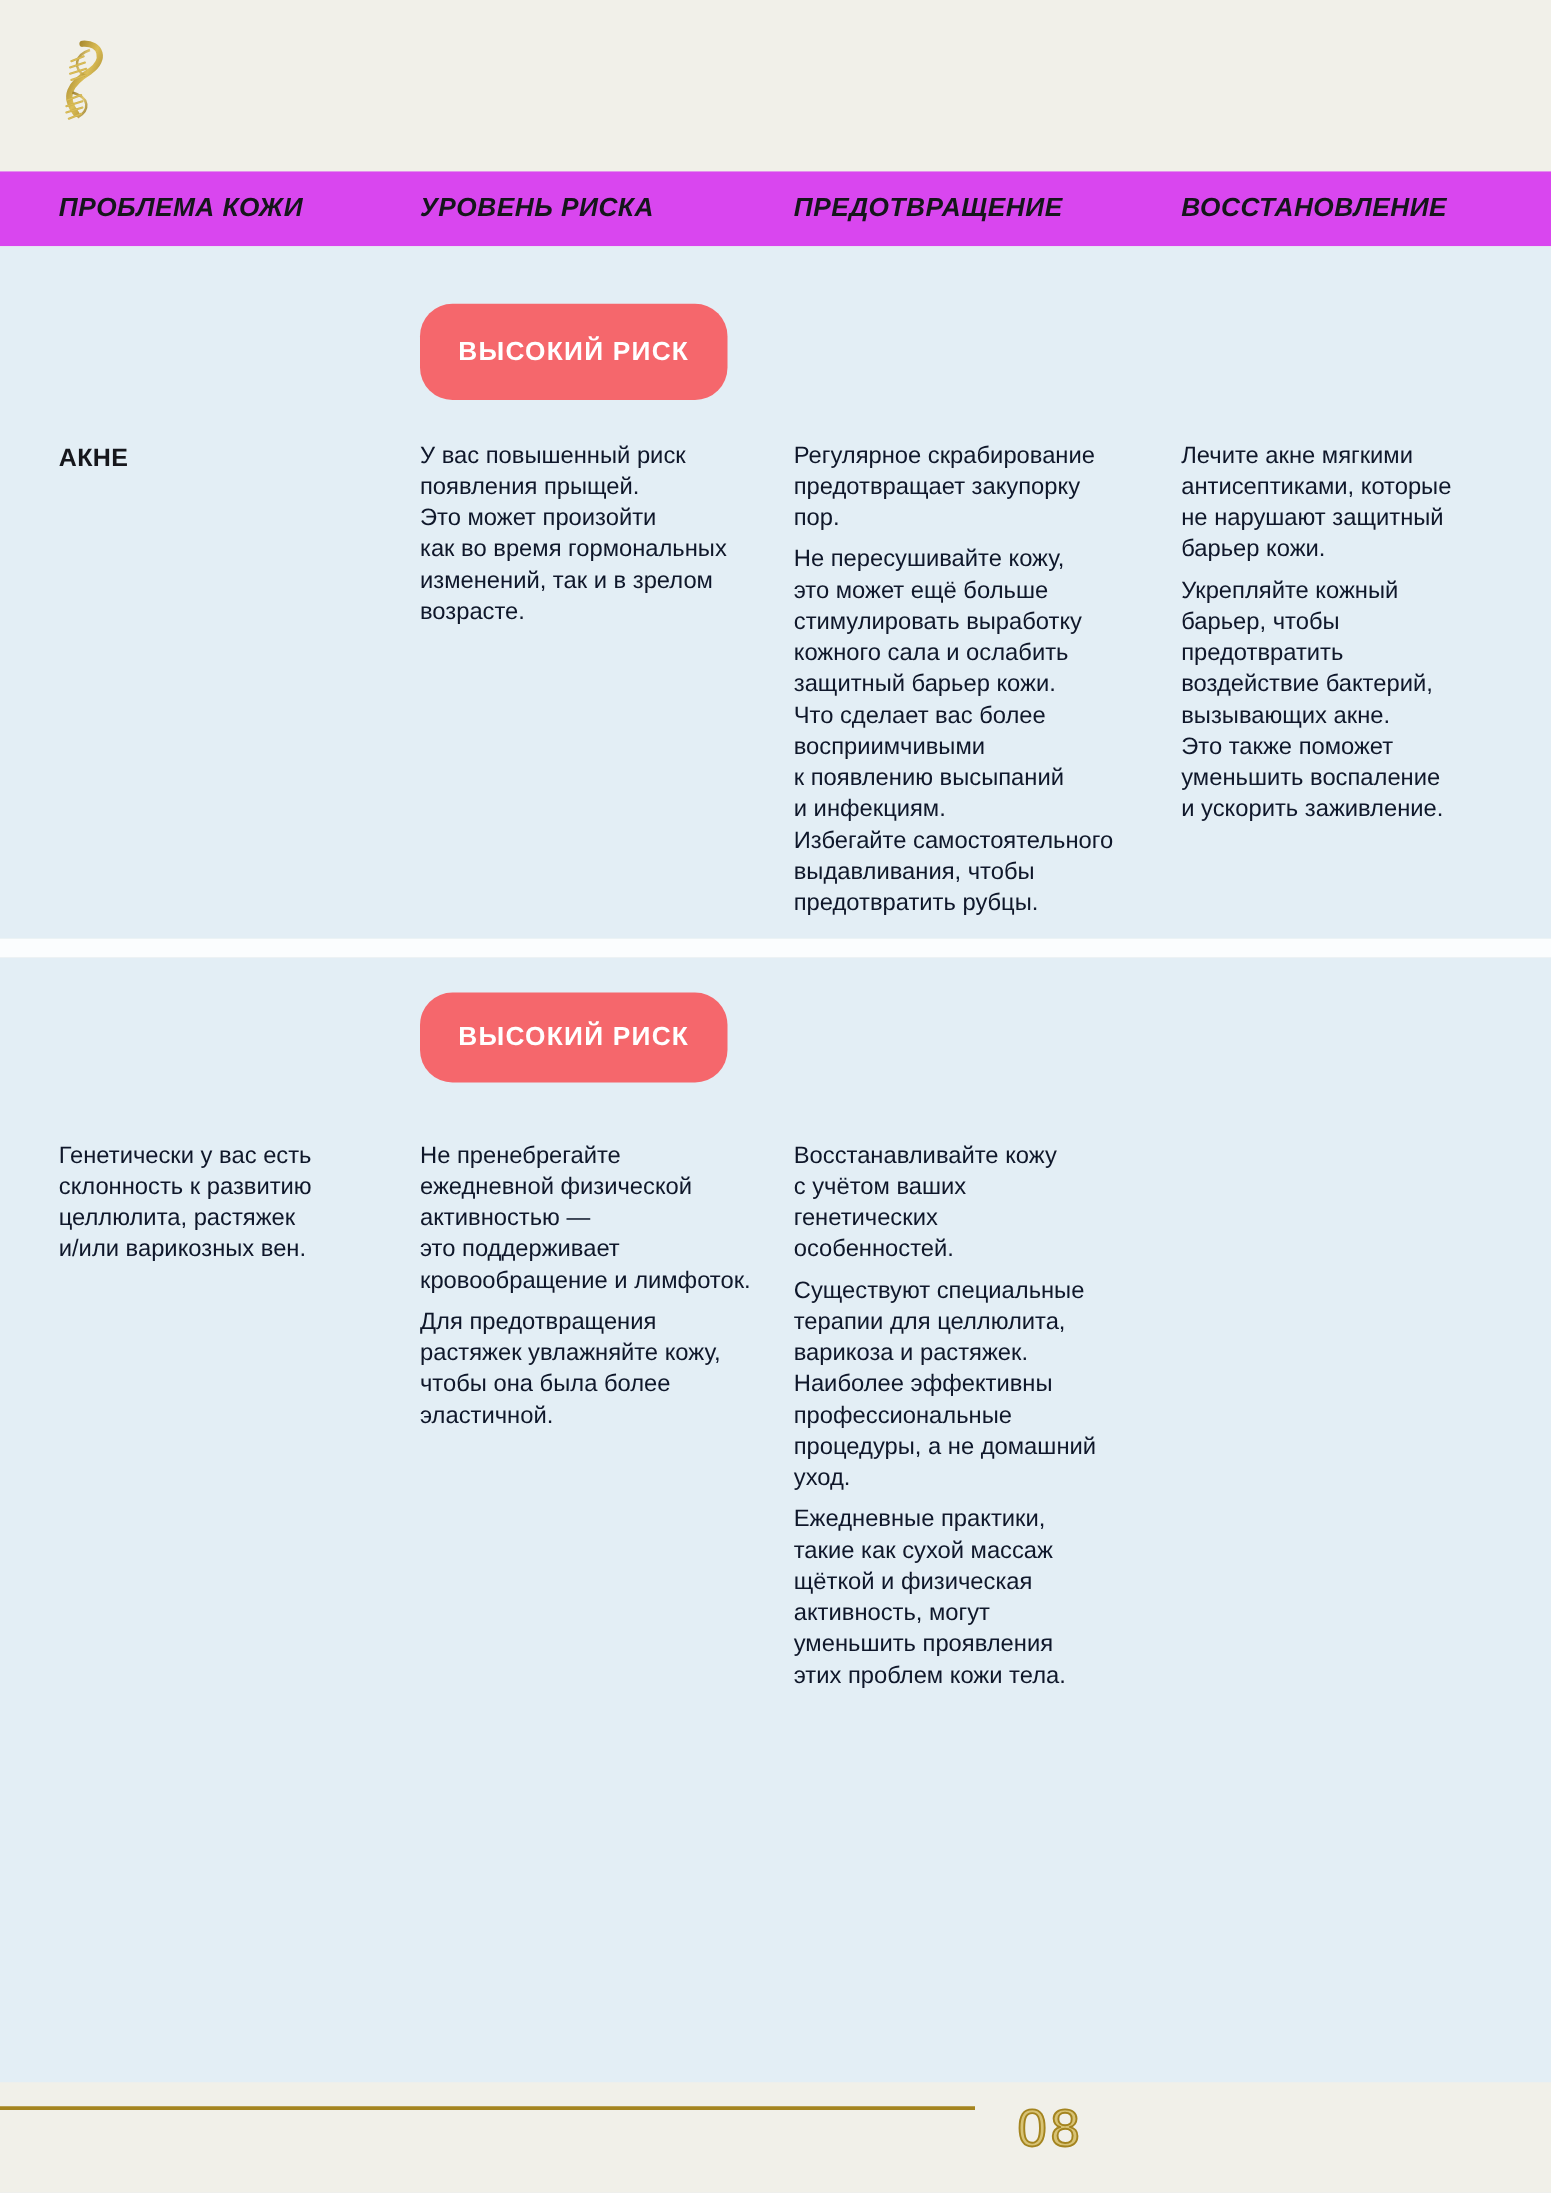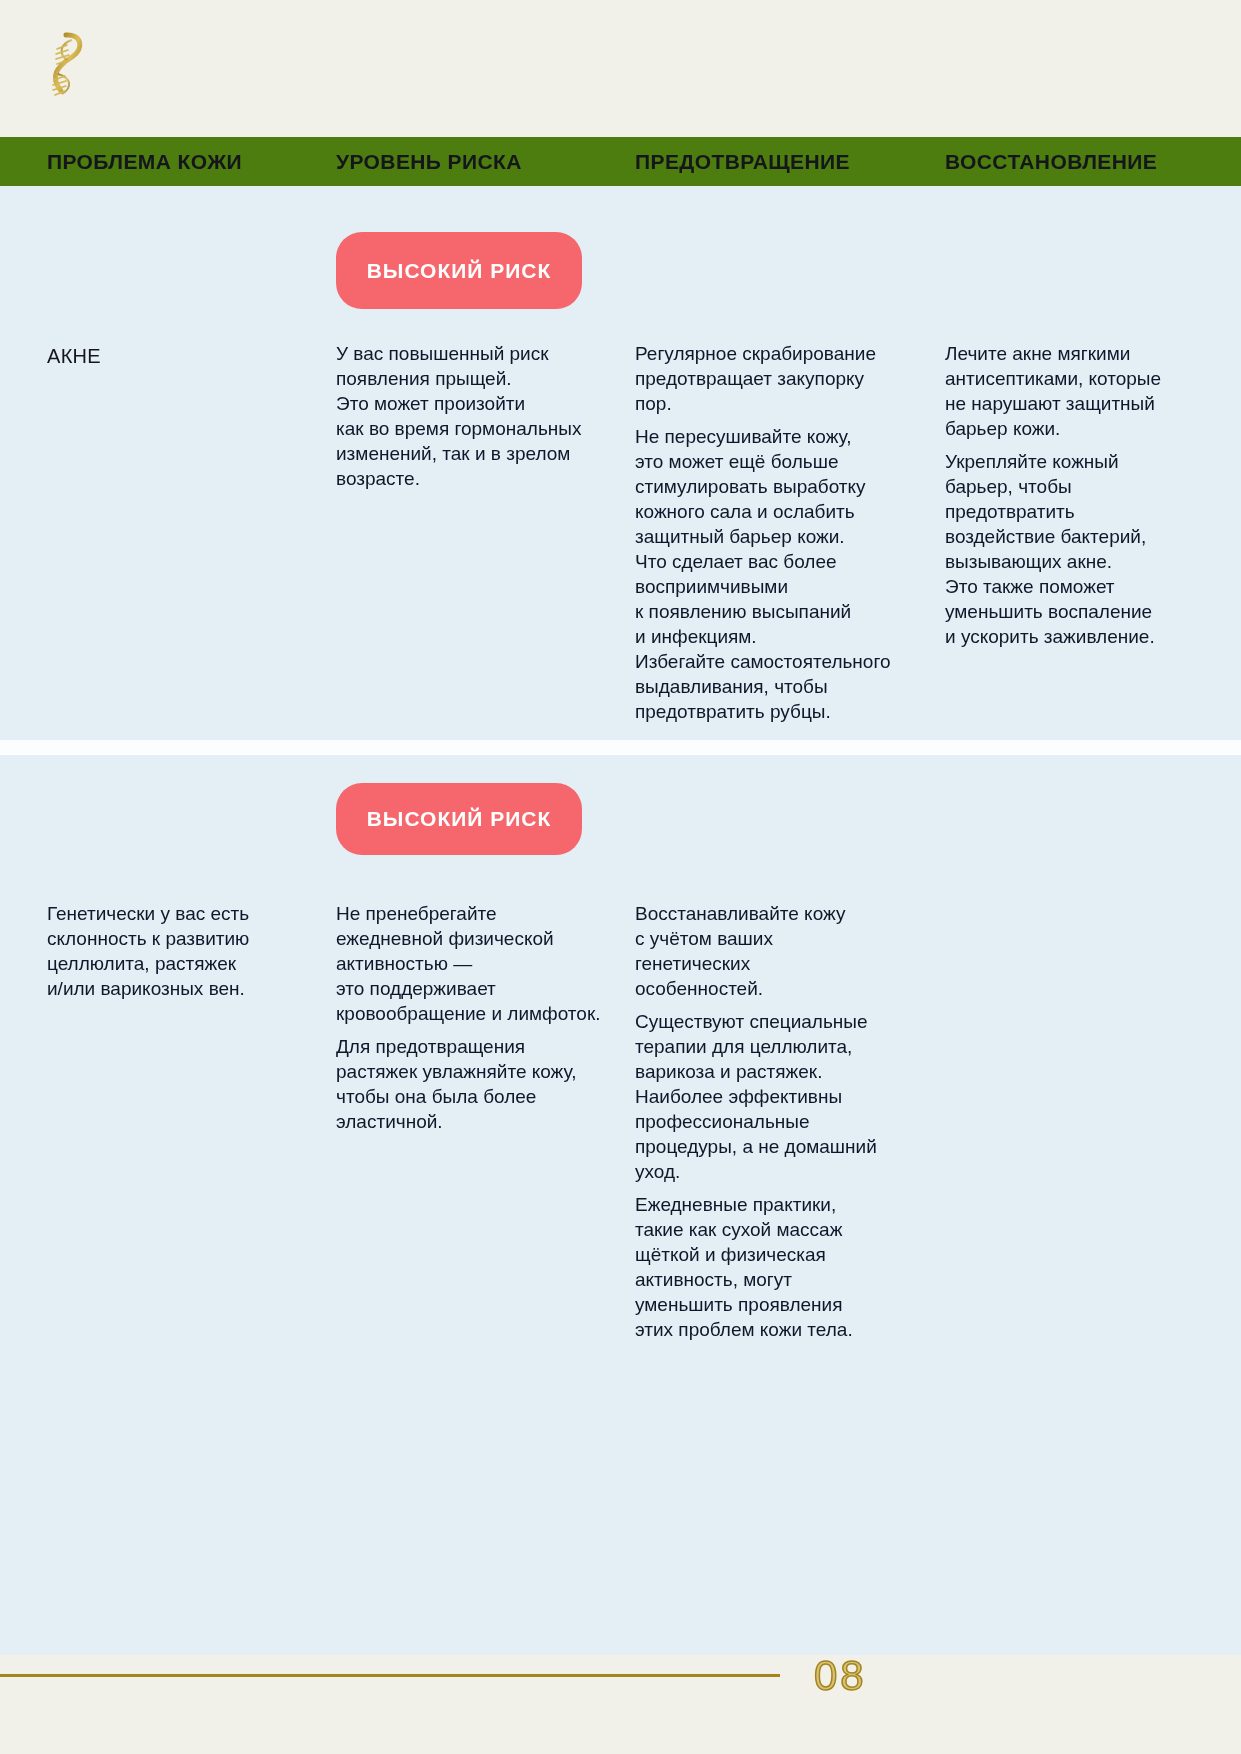--- a/index.html
+++ b/index.html
@@ -6,23 +6,23 @@
   body{
     width:1241px;height:1754px;
     background:#f1f0e9;
     font-family:"Liberation Sans","DejaVu Sans",sans-serif;
     color:#3b4551;
     overflow:hidden;
   }
   .top-bar{height:137px;position:relative;background:#f1f0e9;}
   .logo{position:absolute;left:46px;top:30px;}
   .header-band{
-    height:49px;background:#4d7c0f;
+    height:60px;background:#d946ef;
     display:grid;grid-template-columns:289px 299px 310px 250px;
-    padding-left:47px;align-items:center;
+    padding-left:47px;align-items:center;font-style:italic;
   }
   .header-cell{
     font-weight:bold;font-size:21px;letter-spacing:.4px;color:#15161b;
     white-space:nowrap;
   }
   .section{
     background:#e3eef5;
     padding:46px 0 0 47px;
     box-sizing:border-box;overflow:hidden;
   }
@@ -35,32 +35,32 @@
     color:#ffffff;font-weight:bold;font-size:21px;letter-spacing:1px;
     display:flex;align-items:center;justify-content:center;white-space:nowrap;
   }
   .section-2 .badge{height:72px;}
   .row{
     display:grid;grid-template-columns:289px 299px 310px 250px;
     margin-top:32px;
   }
   .section-2 .row{margin-top:46px;}
   .problem{
-    font-weight:normal;font-size:20px;line-height:28px;color:#16171c;
+    font-weight:bold;font-size:20px;line-height:28px;color:#16171c;
     white-space:pre-line;letter-spacing:.3px;padding-top:1px;
   }
   .cell{font-size:19px;line-height:25px;color:#0f172a;padding-right:18px;}
   .cell p{margin:0 0 8px;white-space:pre-line;}
   .footer{height:102px;position:relative;background:#f1f0e9;}
   .footer-line{
     position:absolute;left:0;top:19px;width:780px;height:3px;
     background:#a4841f;
   }
   .page-number{
-    position:absolute;left:814px;top:0;
+    position:absolute;left:814px;top:16px;
     font-size:42px;line-height:1;letter-spacing:3px;
     color:#d8c375;-webkit-text-stroke:1.5px #a4841f;
     font-weight:normal;
   }
 </style>
 </head>
 <body>
 
 <div class="top-bar">
   <div class="logo">

